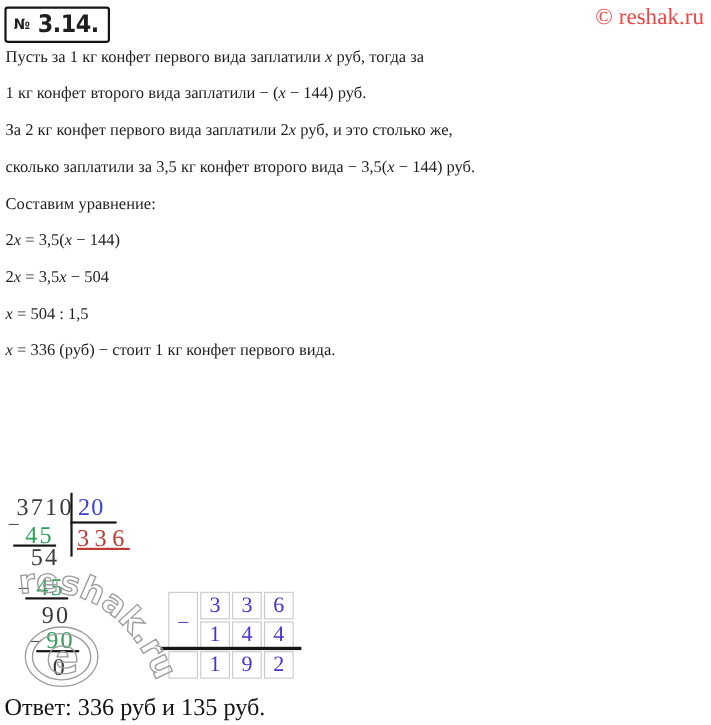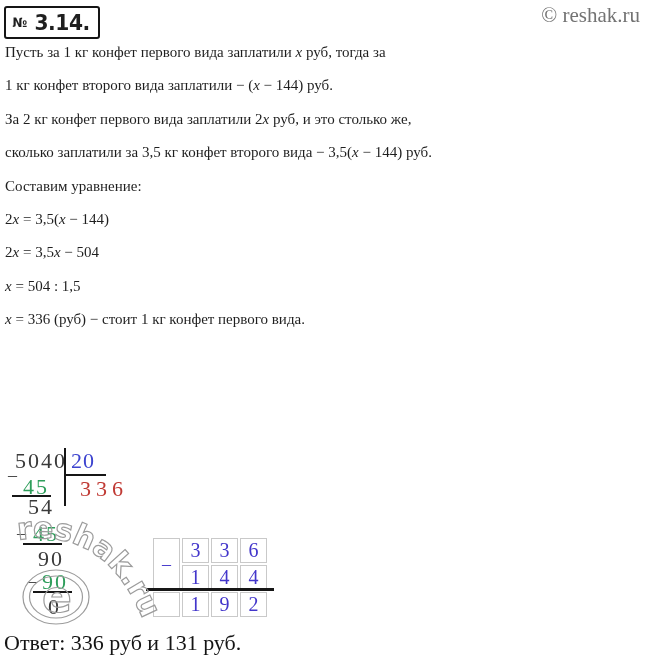--- a/index.html
+++ b/index.html
@@ -13,30 +13,30 @@
     font-family:"Liberation Serif", serif;color:var(--text);
   }
   .header-box{
     position:absolute;left:4px;top:6px;width:92px;height:29px;
     border:2.5px solid #151515;border-radius:3px;background:#fff;
     display:flex;align-items:center;justify-content:center;gap:4px;
     font-family:"DejaVu Sans", sans-serif;font-weight:bold;
   }
   .header-box .num-sign{font-size:13px;transform:scaleX(.95);}
   .header-box .num-val{font-size:22px;letter-spacing:-0.5px;transform:scaleX(.92);}
-  .brand{position:absolute;top:3px;right:6px;font-size:21px;color:#737373;}
+  .brand{position:absolute;top:3px;right:6px;font-size:21px;color:#ef4444;}
   .solution{position:absolute;left:5px;top:36px;width:641px;font-size:15px;line-height:33.4px;white-space:nowrap;}
   .solution .sol-line i{font-family:"Liberation Serif",serif;}
   
   .division{position:absolute;left:8px;top:450px;width:118px;height:170px;font-size:22px;}
   .division span{position:absolute;line-height:1;color:var(--division_dark);}
   .division .minus{font-size:18px;color:#444;}
   .d-dividend{left:7px;top:0;letter-spacing:2px;}
   .d-divisor{left:63px;top:0;color:var(--divisor_blue) !important;letter-spacing:1px;}
-  .d-quotient{left:72px;top:28px;color:var(--quotient_red) !important;letter-spacing:5px;}
+  .d-quotient{left:62px;top:28px;color:var(--quotient_red) !important;letter-spacing:5px;text-decoration:underline;}
   .d-vline{position:absolute;left:56px;top:-2px;width:2px;height:58px;background:var(--line_black);}
   .d-hline1{position:absolute;left:56px;top:24px;width:42px;height:2px;background:var(--line_black);}
   .d-sub1{left:15px;top:26px;color:var(--step_green) !important;letter-spacing:2px;}
   .d-uline1{position:absolute;left:4px;top:45px;width:39px;height:2px;background:var(--line_black);}
   .d-rem1{left:20px;top:46px;letter-spacing:2px;}
   .d-minus2{left:9px;top:74px;}
   .d-sub2{left:25px;top:73px;color:var(--step_green) !important;letter-spacing:2px;}
   .d-uline2{position:absolute;left:15px;top:93px;width:39px;height:2px;background:var(--line_black);}
   .d-rem2{left:30px;top:98px;letter-spacing:2px;}
   .d-minus3{left:20px;top:122px;}
@@ -76,21 +76,21 @@
     <div class="sol-line">сколько заплатили за 3,5 кг конфет второго вида − 3,5(<i>x</i> − 144) руб.</div>
     <div class="sol-line">Составим уравнение:</div>
     <div class="sol-line">2<i>x</i> = 3,5(<i>x</i> − 144)</div>
     <div class="sol-line">2<i>x</i> = 3,5<i>x</i> − 504</div>
     <div class="sol-line"><i>x</i> = 504 : 1,5</div>
     <div class="sol-line"><i>x</i> = 336 (руб) − стоит 1 кг конфет первого вида.</div>
   </div>
 
 <div class="division">
   <span class="minus d-minus1">–</span>
-  <span class="d-dividend">5040</span>
+  <span class="d-dividend">3710</span>
   <div class="d-vline"></div>
   <span class="d-divisor">20</span>
   <div class="d-hline1"></div>
   <span class="d-sub1">45</span>
   <span class="d-quotient">336</span>
   <div class="d-uline1"></div>
   <span class="d-rem1">54</span>
   <span class="minus d-minus2">–</span>
   <span class="d-sub2">45</span>
   <div class="d-uline2"></div>
@@ -129,13 +129,13 @@
 <svg class="watermark" width="260" height="229" viewBox="0 0 260 229">
   <path id="wmarc" d="M 18,110 Q 105,96 143,190" fill="none" stroke="none"></path>
   <text class="wm-stroke wm-text" font-size="30">
     <textPath href="#wmarc">reshak.ru</textPath>
   </text>
   <ellipse class="wm-stroke" cx="56" cy="167" rx="33" ry="27"></ellipse>
   <ellipse class="wm-stroke" cx="56" cy="167" rx="26.5" ry="21"></ellipse>
   <text class="wm-stroke wm-text" x="42" y="182" font-size="44">e</text>
 </svg>
 
-<div class="answer">Ответ: 336 руб и 131 руб.</div>
+<div class="answer">Ответ: 336 руб и 135 руб.</div>
 
 </body></html>

